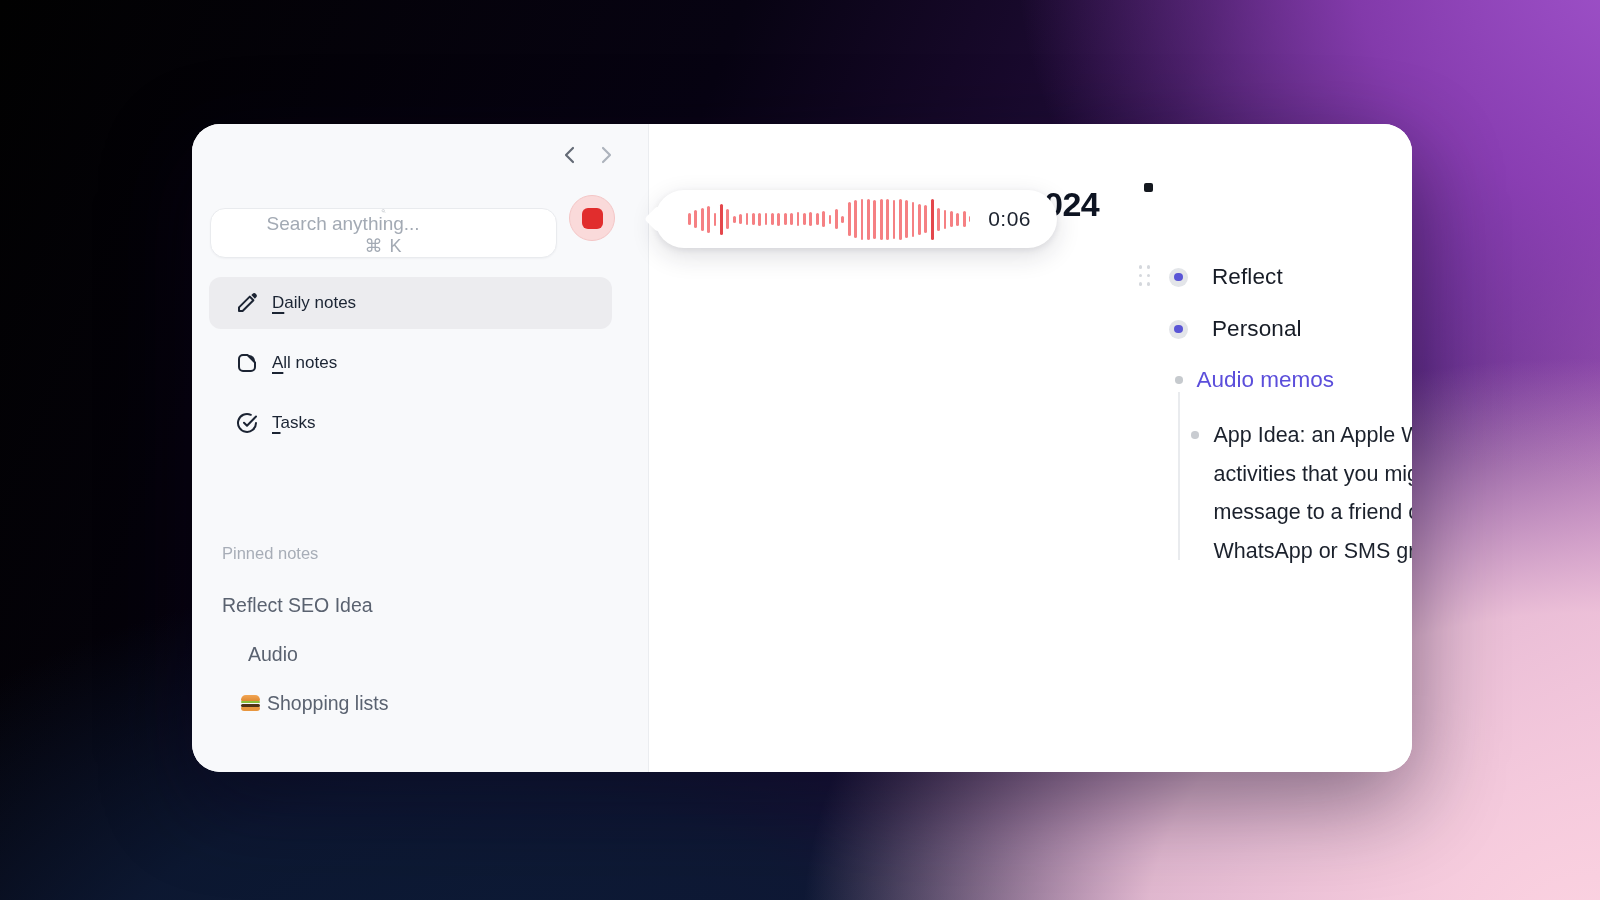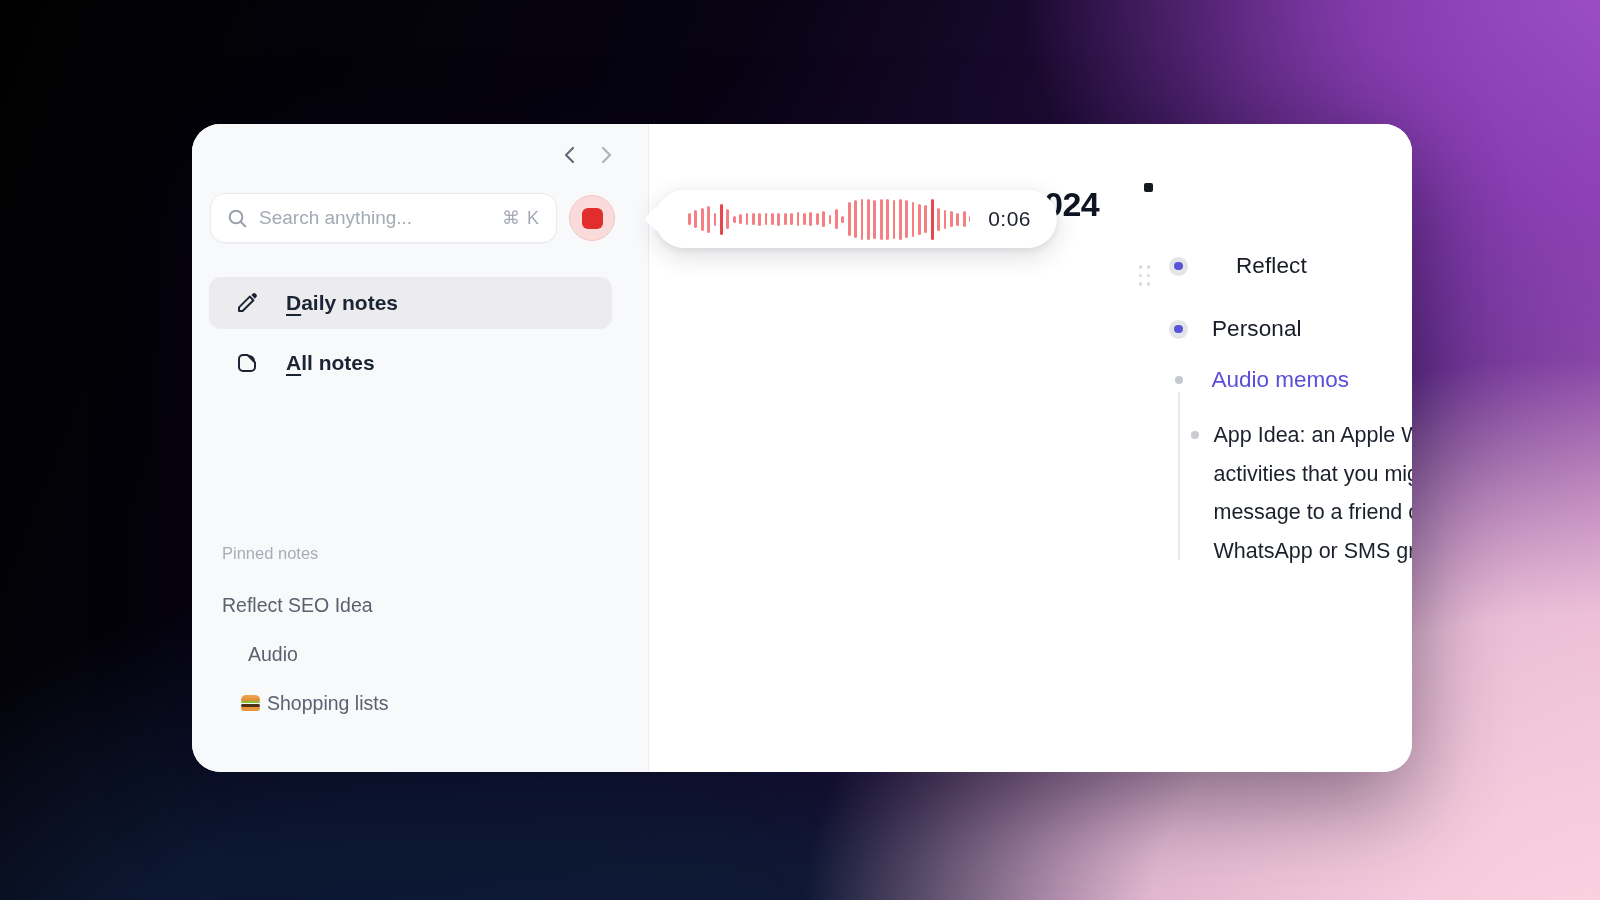--- a/index.html
+++ b/index.html
@@ -23,24 +23,25 @@
   
   .sidebar {
     position:absolute; left:0; top:0; width:457px; height:100%;
     background:#f8f9fb; border-right:1px solid #ebedf0;
   }
   .hist-btn { position:absolute; top:20px; width:22px; height:22px; display:flex; align-items:center; justify-content:center; cursor:pointer; }
   .hist-back { left:366px; }
   .hist-fwd  { left:403px; }
 
   .search-box {
-    position:absolute; left:18px; top:69px; width:347px; height:50px;
+    position:absolute; left:18px; top:84px; width:347px; height:50px;
     background:#ffffff; border:1px solid #e9ebee; border-radius:15px;
     display:flex; align-items:center; padding:0 16px;
     box-shadow:0 1px 2px rgba(20,25,40,0.04);
+    flex-direction:column;
   }
   .search-box input {
     border:none; outline:none; background:transparent; flex:1;
     font-size:19px; color:#3a414d; font-family:inherit; min-width:0; margin-left:11px;
   }
   .search-box input::placeholder { color:#a3aab4; }
   .search-shortcut { font-size:18px; color:#a3aab4; white-space:nowrap; letter-spacing:1px; }
 
   .stop-btn {
     position:absolute; left:377px; top:71px; width:46px; height:46px; border-radius:50%;
@@ -49,21 +50,21 @@
   }
   .stop-square { width:21px; height:21px; border-radius:6px; background:#e12d2d; }
 
   .nav { position:absolute; left:17px; top:153px; width:403px; }
   .nav-item {
     height:52px; margin-bottom:8px; border-radius:12px;
     display:flex; align-items:center; padding-left:25px; cursor:pointer;
   }
   .nav-item.selected { background:#ececef; }
   .nav-icon { width:26px; height:26px; display:flex; align-items:center; justify-content:center; }
-  .nav-label { margin-left:26px; font-size:21px; font-weight:700; color:#1b2433; }
+  .nav-label { margin-left:12px; font-size:17px; font-weight:400; color:#1b2433; }
   .nav-label .hotkey { text-decoration:underline; text-underline-offset:4px; text-decoration-thickness:1.5px; }
 
   .pinned-header { position:absolute; left:30px; top:420px; font-size:16.5px; font-weight:500; color:#a7adb7; }
   .pinned-item {
     position:absolute; left:30px; height:30px; display:flex; align-items:center;
     font-size:19.5px; color:#5a6270; cursor:pointer; white-space:nowrap;
   }
   .pin-ico { width:26px; display:flex; align-items:center; }
 
   
@@ -102,27 +103,27 @@
 
   .outline-row { position:absolute; display:flex; align-items:center; }
   .drag-handle { position:absolute; left:486px; top:139px; width:17px; height:25px;
     display:grid; grid-template-columns:repeat(2,1fr); grid-auto-rows:1fr; cursor:grab; }
   .drag-handle i { width:3.4px; height:3.4px; border-radius:50%; background:#d5d8dd; place-self:center; }
 
   .bullet-big { width:19px; height:19px; border-radius:50%; background:#e3e5e9; display:flex; align-items:center; justify-content:center; cursor:pointer; flex:none; }
   .bullet-big i { width:8.5px; height:8.5px; border-radius:50%; background:#5a55d6; }
   .bullet-sm { width:7.5px; height:7.5px; border-radius:50%; background:#c6cace; flex:none; cursor:pointer; }
 
-  .row-reflect  { left:519px; top:129px;gap:24px; }
+  .row-reflect  { left:519px; top:140px; }
   .row-personal { left:519px; top:192px; }
   .row-audio    { left:519px; top:243px; }
   .row-reflect .out-label, .row-personal .out-label {
     margin-left:24px; font-size:22.5px; color:#171c26; letter-spacing:0.1px;
   }
-  .link-label { margin-left:29px; font-size:22.5px; color:#5b4edb; cursor:pointer; }
+  .link-label { margin-left:14px; font-size:22.5px; color:#5b4edb; cursor:pointer; }
   .row-audio { align-items:center; }
   .row-audio .bullet-sm { margin-left:6px; }
 
   .indent-guide { position:absolute; left:528px; top:268px; width:1.5px; height:168px; background:#e9ebee; }
 
   .memo { position:absolute; left:541px; top:292px; display:flex; }
   .memo .bullet-sm { margin-top:15px; background:#c9ccd1; }
   .memo-text { margin-left:15px; font-size:21.5px; line-height:38.7px; color:#1b212c; }
   .memo-text div { white-space:nowrap; }
 </style>
@@ -168,20 +169,29 @@
         <span class="nav-label"><span class="hotkey">D</span><span>aily notes</span></span>
       </div>
       <div class="nav-item">
         <span class="nav-icon">
           <svg width="24" height="24" viewBox="0 0 24 24">
               <path d="M4 8a4 4 0 014-4h4.5L20 11.5V16a4 4 0 01-4 4H8a4 4 0 01-4-4V8z" fill="none" stroke="#1c2433" stroke-width="2" stroke-linejoin="round"></path>
               <path d="M12.5 4L20 11.5V10a6 6 0 00-6-6h-1.5z" fill="#1c2433"></path>
             </svg>
         </span>
         <span class="nav-label"><span class="hotkey">A</span><span>ll notes</span></span>
+      </div>
+      <div class="nav-item">
+        <span class="nav-icon">
+          <svg width="24" height="24" viewBox="0 0 24 24">
+              <path d="M21 12a9 9 0 11-5.2-8.2" fill="none" stroke="#1c2433" stroke-width="2" stroke-linecap="round"></path>
+              <path d="M9 11.8l3 3L21 5.5" fill="none" stroke="#1c2433" stroke-width="2" stroke-linecap="round" stroke-linejoin="round"></path>
+            </svg>
+        </span>
+        <span class="nav-label"><span class="hotkey">T</span><span>asks</span></span>
       </div>
     </div>
 
     <div class="pinned-header">Pinned notes</div>
 
     <div class="pinned-item" style="top:466px;">
       <span>Reflect SEO Idea</span>
     </div>
     <div class="pinned-item" style="top:515px;">
       <span class="pin-ico">

